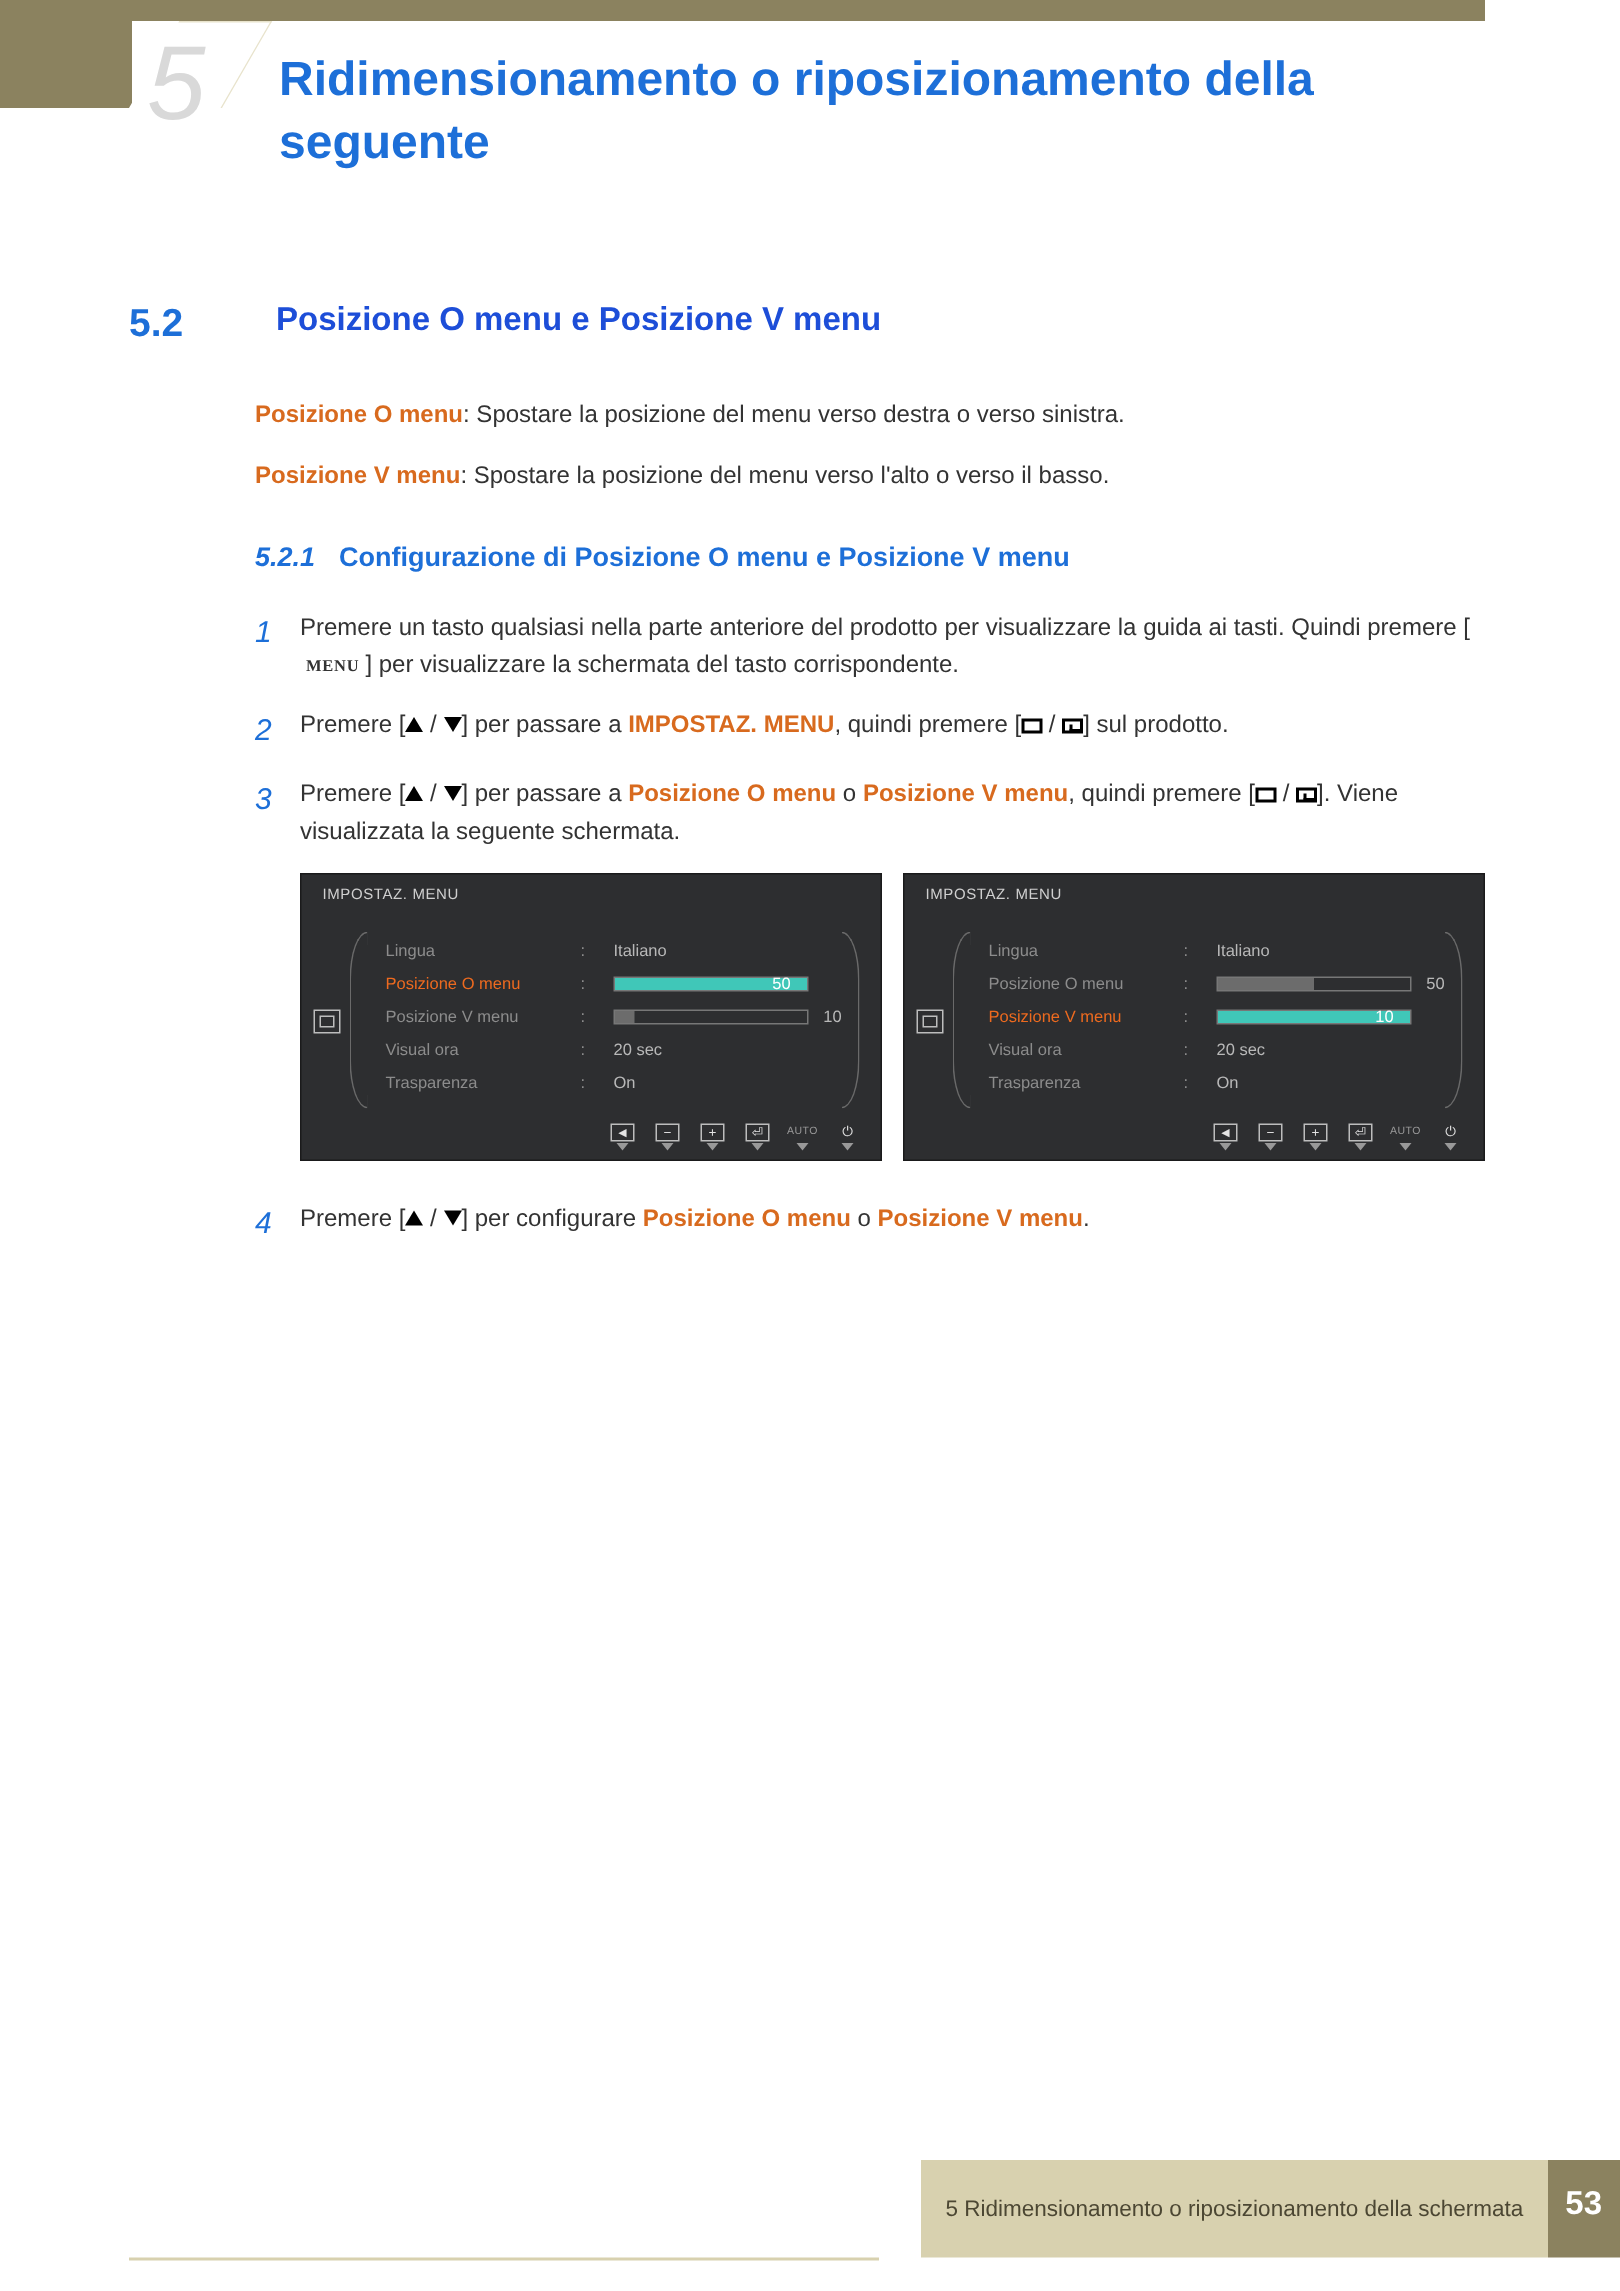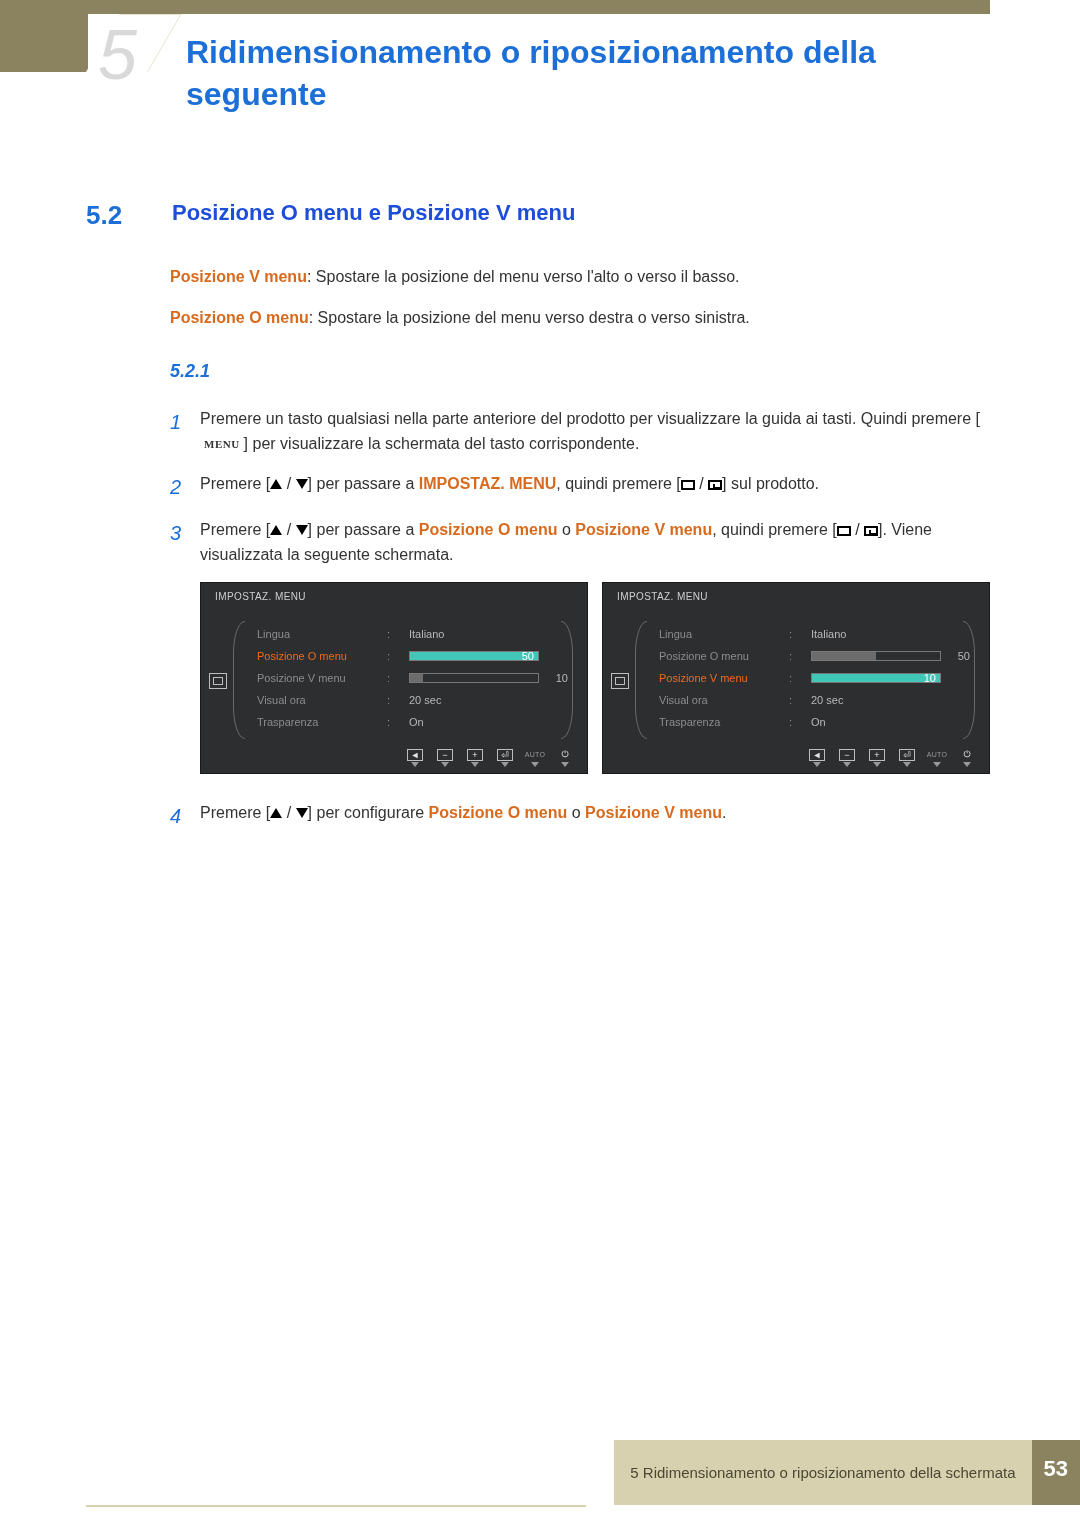--- a/index.html
+++ b/index.html
@@ -51,21 +51,21 @@
     color: #1d6fd8;
     font-size: 32px;
     font-weight: bold;
     line-height: 1.3;
   }
   .content {
     position: absolute;
     top: 200px; left: 86px;
     width: 904px;
   }
-  .section-row { display: flex; gap: 24px; margin-bottom: 34px; }
+  .section-row { display: flex; gap: 36px; margin-bottom: 34px; }
   .sec-num   { color: #1d6fd8; font-size: 26px; font-weight: bold; width: 62px; }
   .sec-title { color: #1d4ed8; font-size: 22px; font-weight: bold; flex:1; }
   .body-text { font-size: 16px; line-height: 1.55; margin-left: 84px; margin-bottom: 16px; }
   .orange-b  { color: #d86a1e; font-weight: bold; }
   .subsec-row {
     display: flex; gap: 16px; margin-left: 84px;
     margin-top: 30px; margin-bottom: 24px;
   }
   .subsec-num   { color: #1d6fd8; font-size: 18px; font-weight: bold; font-style: italic; }
   .subsec-title { color: #1d6fd8; font-size: 18px; font-weight: bold; }
@@ -122,21 +122,21 @@
   .slider-track {
     width:130px; height:10px; border:1px solid #777;
     position:relative; background:#2d2e30;
   }
   .slider-fill {
     position:absolute; left:0; top:0; bottom:0;
     background:#40c7b8;
   }
   .slider-val {
     position:absolute; right:-30px; top:-2px;
-    width:26px;text-align:right;font-size:11px;color:#b8b8b8;
+    width:26px;text-align:center;font-size:11px;color:#b8b8b8;
   }
   .slider-val.inside {
     right:4px; color:#fff;
   }
   .osd-footer {
     position:absolute; bottom:6px; left:0; right:0;
     display:flex; justify-content:flex-end; gap:14px;
     padding-right:14px;
   }
   .fbtn { display:flex; flex-direction:column; align-items:center; gap:1px; }
@@ -181,28 +181,29 @@
 <div class="page-title">Ridimensionamento o riposizionamento della seguente</div>
 
 <div class="content">
 
   <div class="section-row">
     <div class="sec-num">5.2</div>
     <div class="sec-title">Posizione O menu e Posizione V menu</div>
   </div>
 
   <p class="body-text">
+    <span class="orange-b">Posizione O menu</span><span>: Spostare la posizione del menu verso destra o verso sinistra.</span>
+  </p>
+  <p class="body-text">
     <span class="orange-b">Posizione V menu</span><span>: Spostare la posizione del menu verso l'alto o verso il basso.</span>
   </p>
-  <p class="body-text">
-    <span class="orange-b">Posizione O menu</span><span>: Spostare la posizione del menu verso destra o verso sinistra.</span>
-  </p>
 
   <div class="subsec-row">
     <span class="subsec-num">5.2.1</span>
+    <span class="subsec-title">Configurazione di Posizione O menu e Posizione V menu</span>
   </div>
 
   <div class="step-row">
     <div class="step-num">1</div>
     <div class="step-body">
       <span>Premere un tasto qualsiasi nella parte anteriore del prodotto per visualizzare la guida ai tasti. Quindi premere [</span><span class="menu-key">MENU</span><span>] per visualizzare la schermata del tasto corrispondente.</span>
     </div>
   </div>
 
   <div class="step-row">

